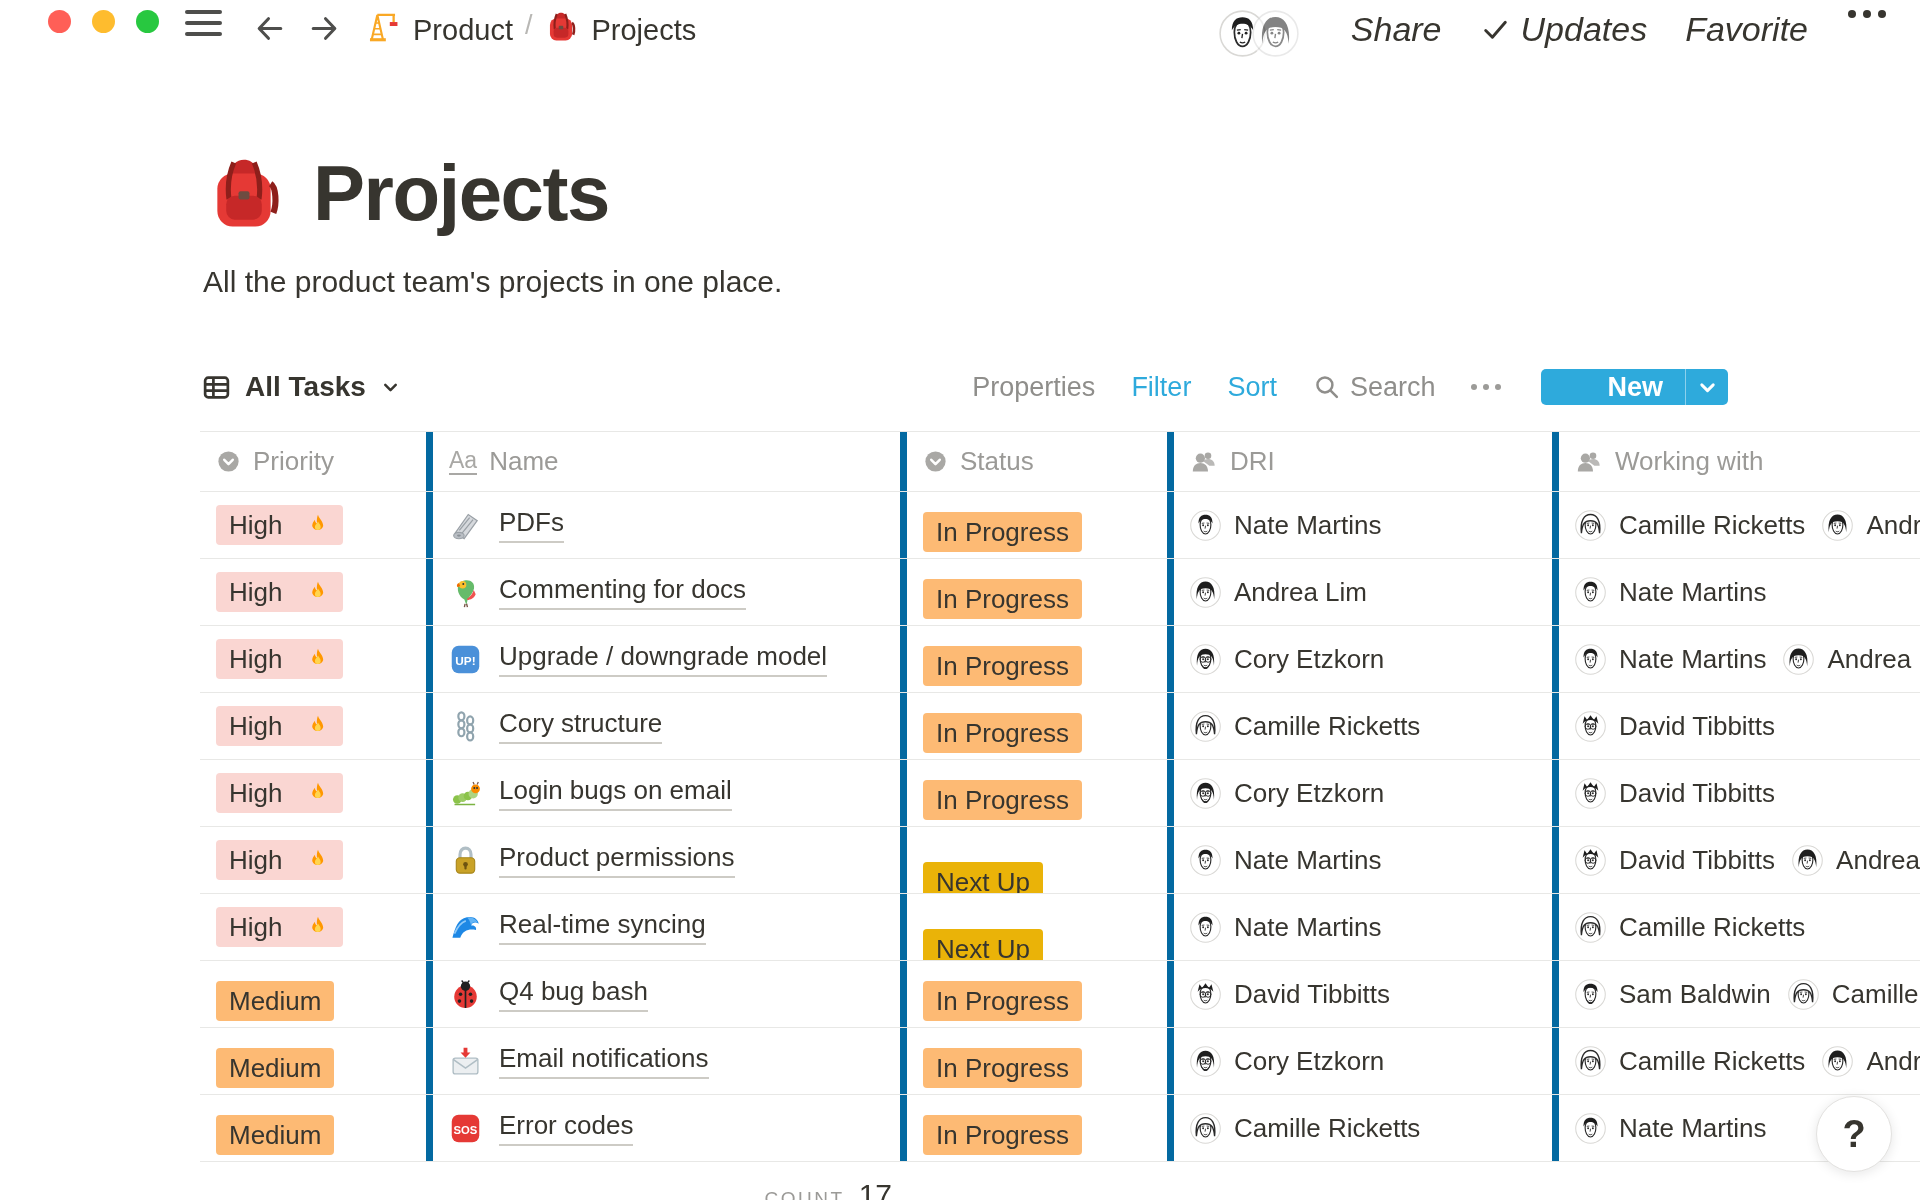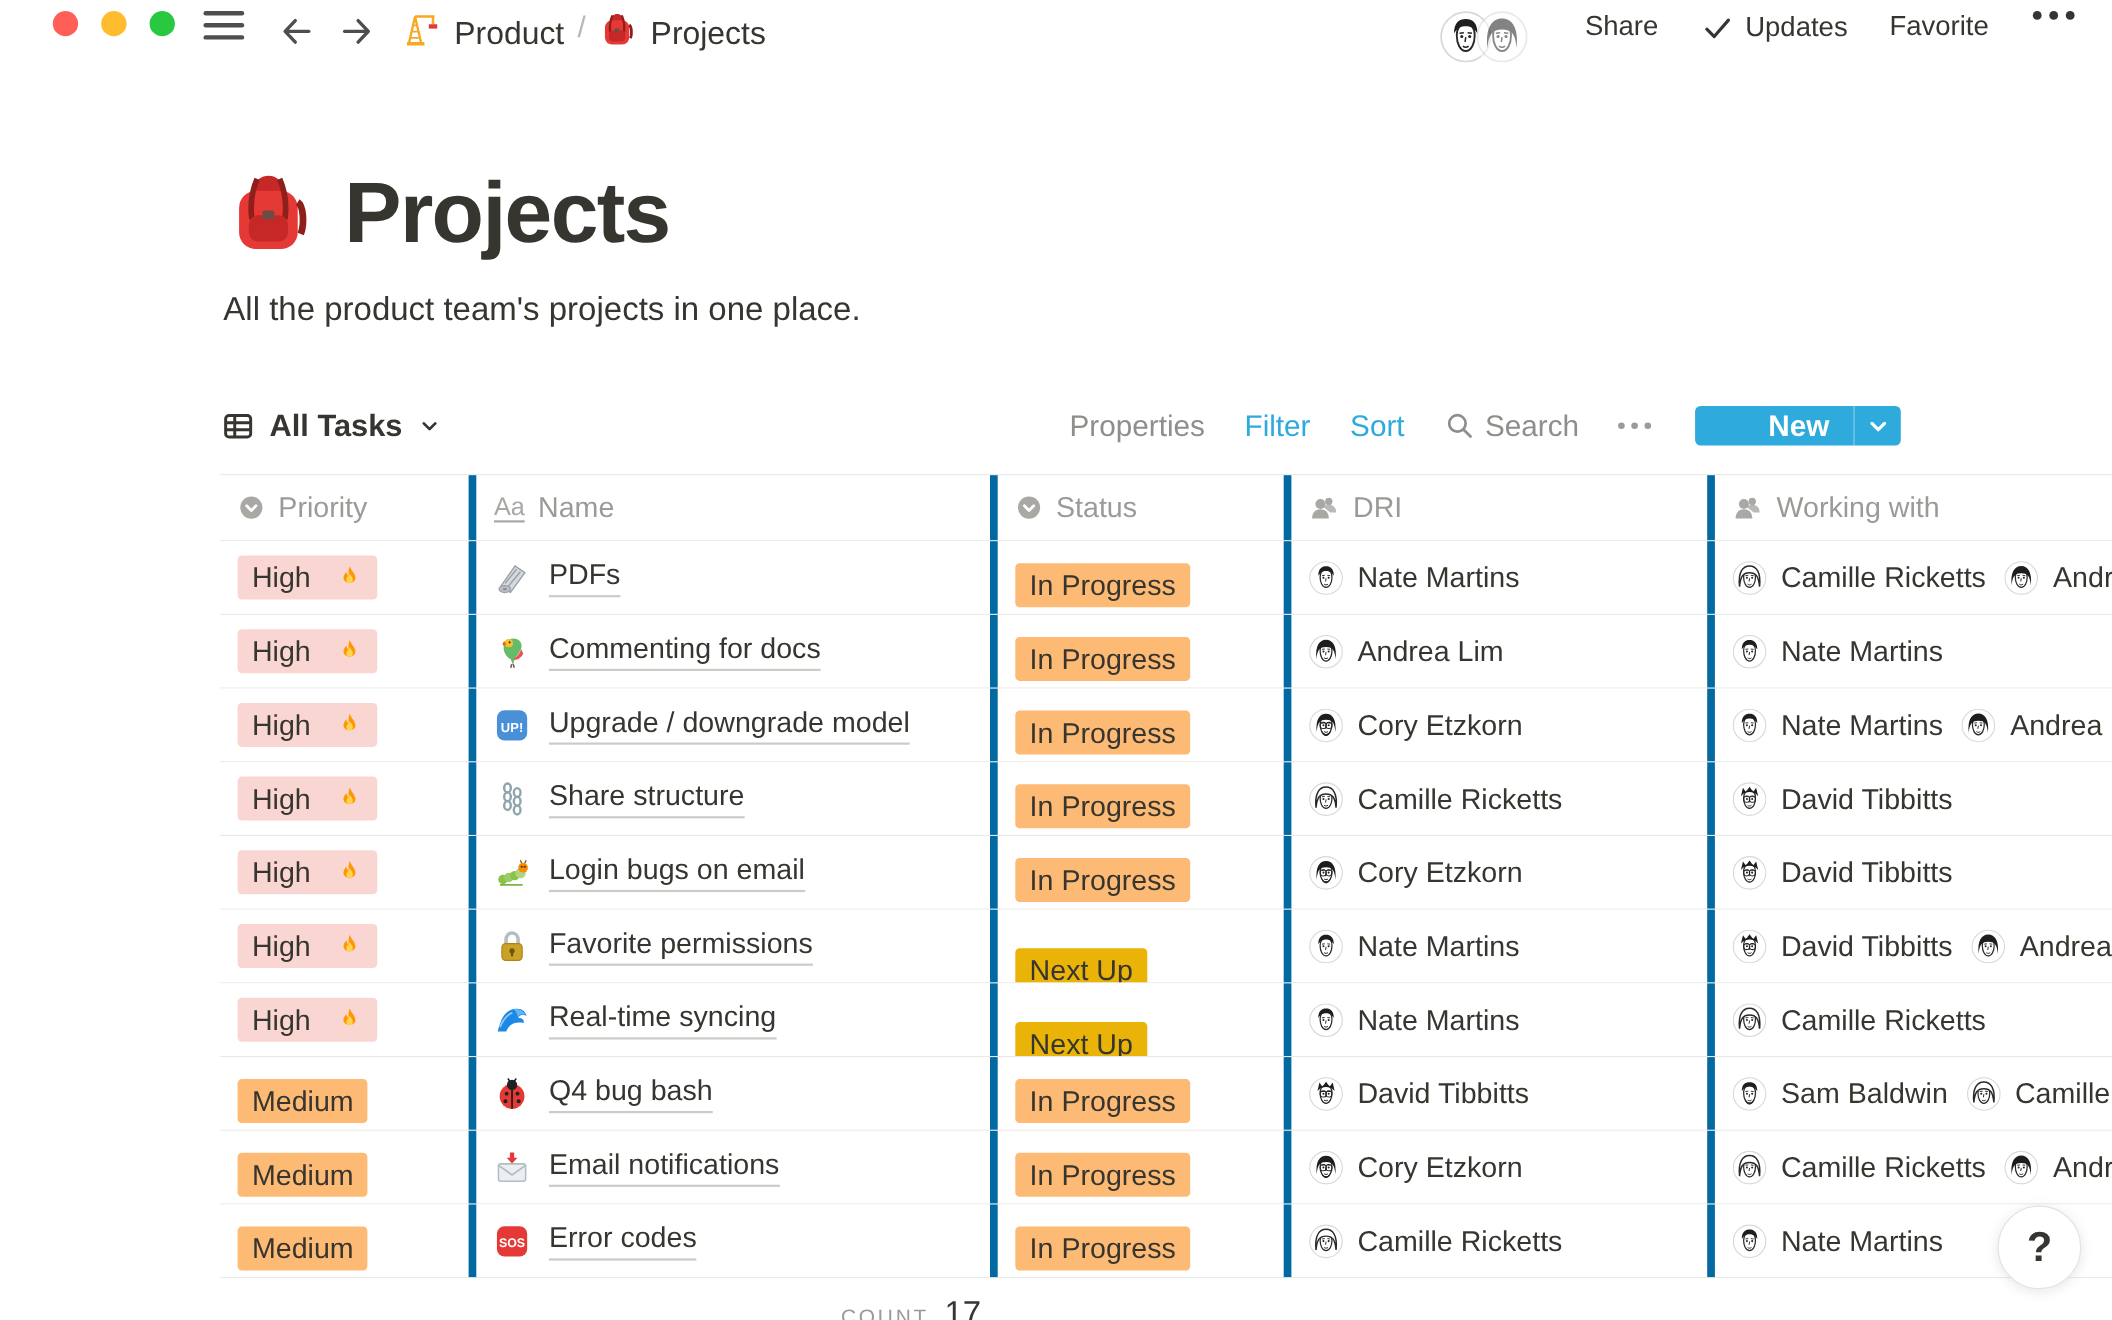--- a/index.html
+++ b/index.html
@@ -16,21 +16,21 @@
   .hamburger{width:37px;display:flex;flex-direction:column;gap:7px;margin-right:30px;cursor:pointer;}
   .hamburger i{height:4px;background:#4E4E4C;border-radius:2px;}
   .nav-arrow{margin-right:16px;display:flex;align-items:center;cursor:pointer;}
   .crumb{display:flex;align-items:center;gap:13px;font-size:29px;cursor:pointer;}
   .crumb-sep{color:#B8B7B4;margin:0 12px;font-size:27px;}
   .tb-spacer{flex:1;}
   .presence{display:flex;margin-right:14px;}
   .presence .av{border-radius:50%;background:#fff;}
   .presence .av + .av{margin-left:-14px;}
   .av.faded{opacity:.55;filter:grayscale(1);}
-  .tb-action{font-size:25px;margin-left:38px;display:flex;align-items:center;gap:10px;cursor:pointer;color:#37352F;}
+  .tb-action{font-size:34px;margin-left:38px;display:flex;align-items:center;gap:10px;cursor:pointer;color:#37352F;font-style:italic;}
   .tb-more{margin-left:40px;display:flex;gap:7px;cursor:pointer;align-items:center;}
   .tb-more i{width:8px;height:8px;border-radius:50%;background:#37352F;}
   
   .page-header{margin:72px 0 0 203px;}
   .title-row{display:flex;align-items:center;gap:28px;}
   .page-icon{width:82px;height:82px;}
   .page-title{font-size:78px;font-weight:800;letter-spacing:-1.5px;color:#37352F;}
   .page-desc{margin-top:26px;font-size:30px;color:#37352F;}
   
   .view-toolbar{margin:70px 0 0 201px;width:1527px;display:flex;align-items:center;}
@@ -450,21 +450,21 @@
               <g fill="none" stroke="#90A4AE" stroke-width="1.6">
                 <ellipse cx="9" cy="4.6" rx="2.2" ry="2.9"></ellipse>
                 <ellipse cx="9" cy="10.4" rx="2.2" ry="2.9"></ellipse>
                 <ellipse cx="9" cy="16.2" rx="2.2" ry="2.9"></ellipse>
                 <ellipse cx="15.4" cy="7.6" rx="2.2" ry="2.9"></ellipse>
                 <ellipse cx="15.4" cy="13.4" rx="2.2" ry="2.9"></ellipse>
                 <ellipse cx="15.4" cy="19.2" rx="2.2" ry="2.9"></ellipse>
               </g>
             </svg>
           </span>
-          <span class="name-link">Share structure</span>
+          <span class="name-link">Cory structure</span>
         </div>
         <div class="td">
           <span class="badge orange">In Progress</span>
         </div>
         <div class="td">
           <span class="person">
             <svg width="31" height="31" viewBox="0 0 30 30">
               <circle cx="15" cy="15" r="14.3" fill="#ffffff" stroke="#D9D8D5" stroke-width="1"></circle>
               <path d="M9.8,14.2 C9.8,9.8 11.7,7.6 15,7.6 C18.3,7.6 20.2,9.8 20.2,14.2 C20.2,18.8 18.2,23.2 15,23.2 C11.8,23.2 9.8,18.8 9.8,14.2 Z" fill="#FFFFFF" stroke="#2A2A2A" stroke-width="1.1"></path>
               <path d="M6.2,22.5 C4.8,10 9,4.4 15,4.4 C21,4.4 25.2,10 23.8,22.5 C23,13.5 20.8,10.4 15,10.4 C9.2,10.4 7,13.5 6.2,22.5 Z" fill="#FFFFFF" stroke="#2A2A2A" stroke-width="1.3"></path>
@@ -571,21 +571,21 @@
         </div>
         <div class="td">
           <span class="cell-emoji">
             <svg width="33" height="33" viewBox="0 0 24 24">
               <path d="M8,10.5 V7.6 C8,4.9 9.8,3 12,3 C14.2,3 16,4.9 16,7.6 V10.5" fill="none" stroke="#B0BEC5" stroke-width="2.3"></path>
               <rect x="5.3" y="10" width="13.4" height="11.2" rx="2.6" fill="#C9A227" stroke="#A8861B" stroke-width="0.8"></rect>
               <circle cx="12" cy="14.8" r="1.7" fill="#6D5410"></circle>
               <rect x="11.2" y="15.4" width="1.6" height="3.2" rx="0.7" fill="#6D5410"></rect>
             </svg>
           </span>
-          <span class="name-link">Favorite permissions</span>
+          <span class="name-link">Product permissions</span>
         </div>
         <div class="td">
           <span class="badge gray">Next Up</span>
         </div>
         <div class="td">
           <span class="person">
             <svg width="31" height="31" viewBox="0 0 30 30">
               <circle cx="15" cy="15" r="14.3" fill="#ffffff" stroke="#D9D8D5" stroke-width="1"></circle>
               <path d="M9.8,14.2 C9.8,9.8 11.7,7.6 15,7.6 C18.3,7.6 20.2,9.8 20.2,14.2 C20.2,18.8 18.2,23.2 15,23.2 C11.8,23.2 9.8,18.8 9.8,14.2 Z" fill="#FFFFFF" stroke="#2A2A2A" stroke-width="1.1"></path>
               <path d="M8.2,13 C8.2,6.8 11,4.6 15,4.6 C19,4.6 21.8,6.8 21.8,13 C19.8,9.6 17.8,8.8 15,8.8 C12.2,8.8 10.2,9.6 8.2,13 Z" fill="#1E1E1E"></path>

